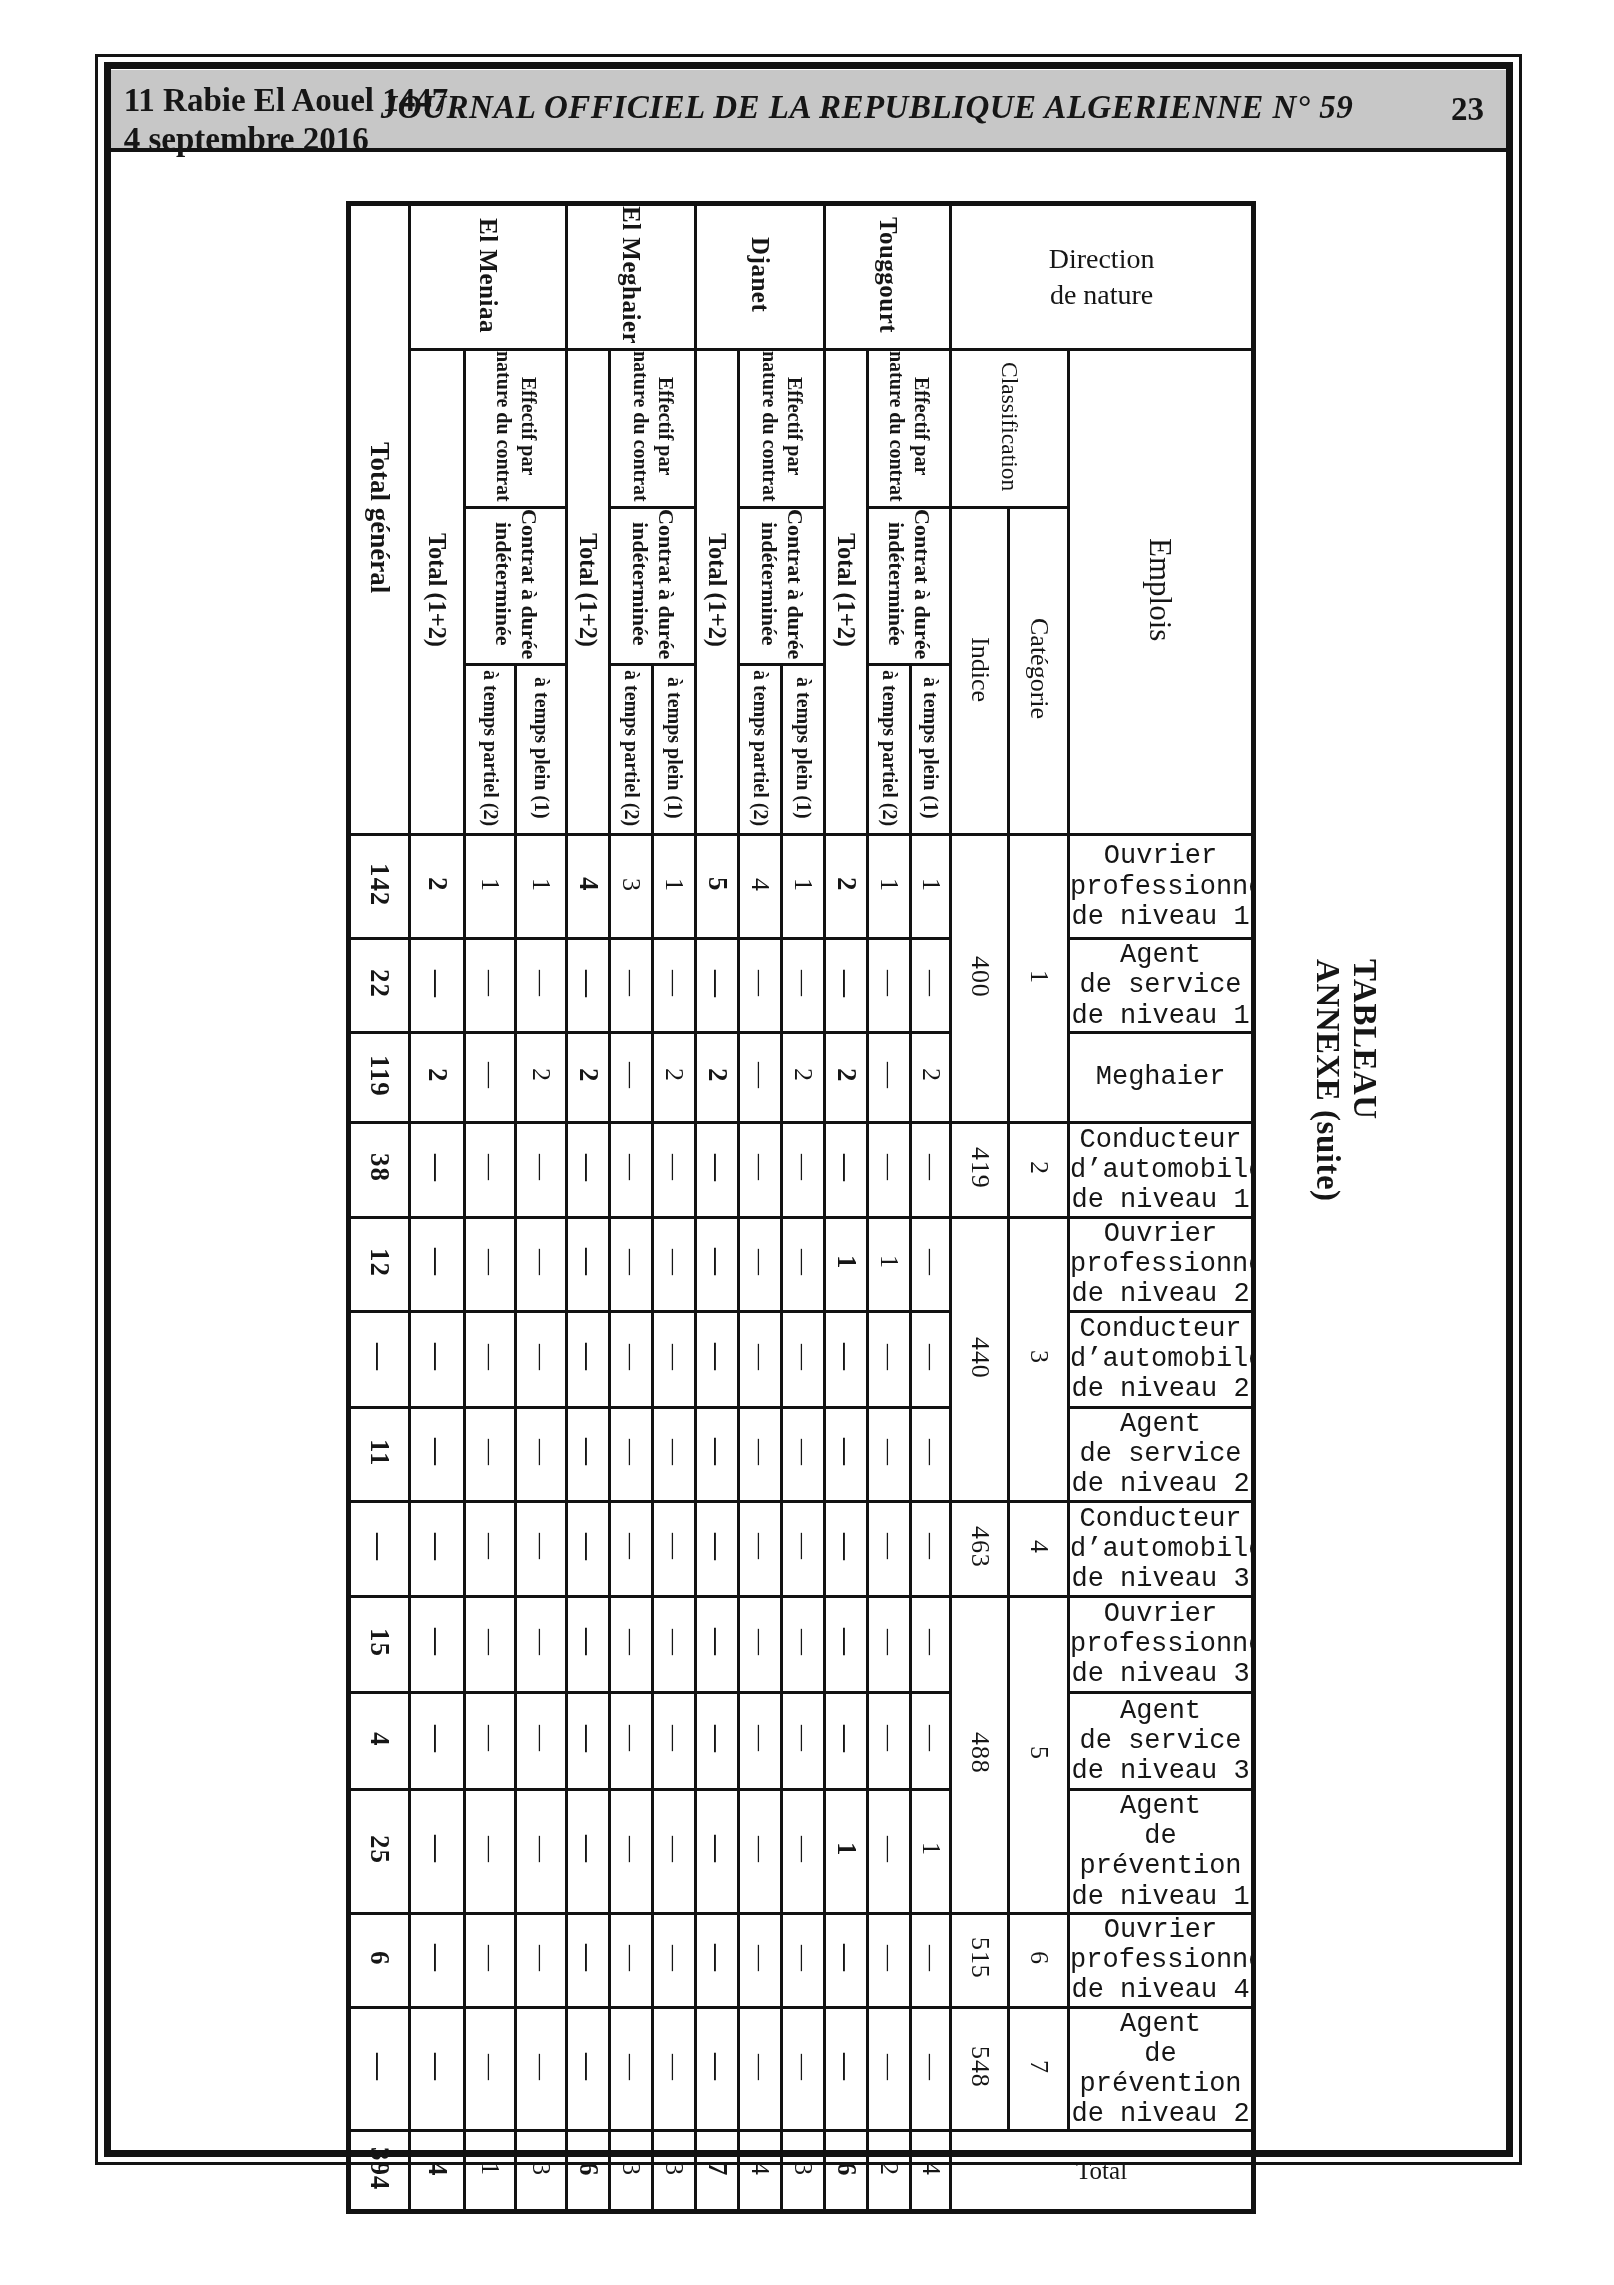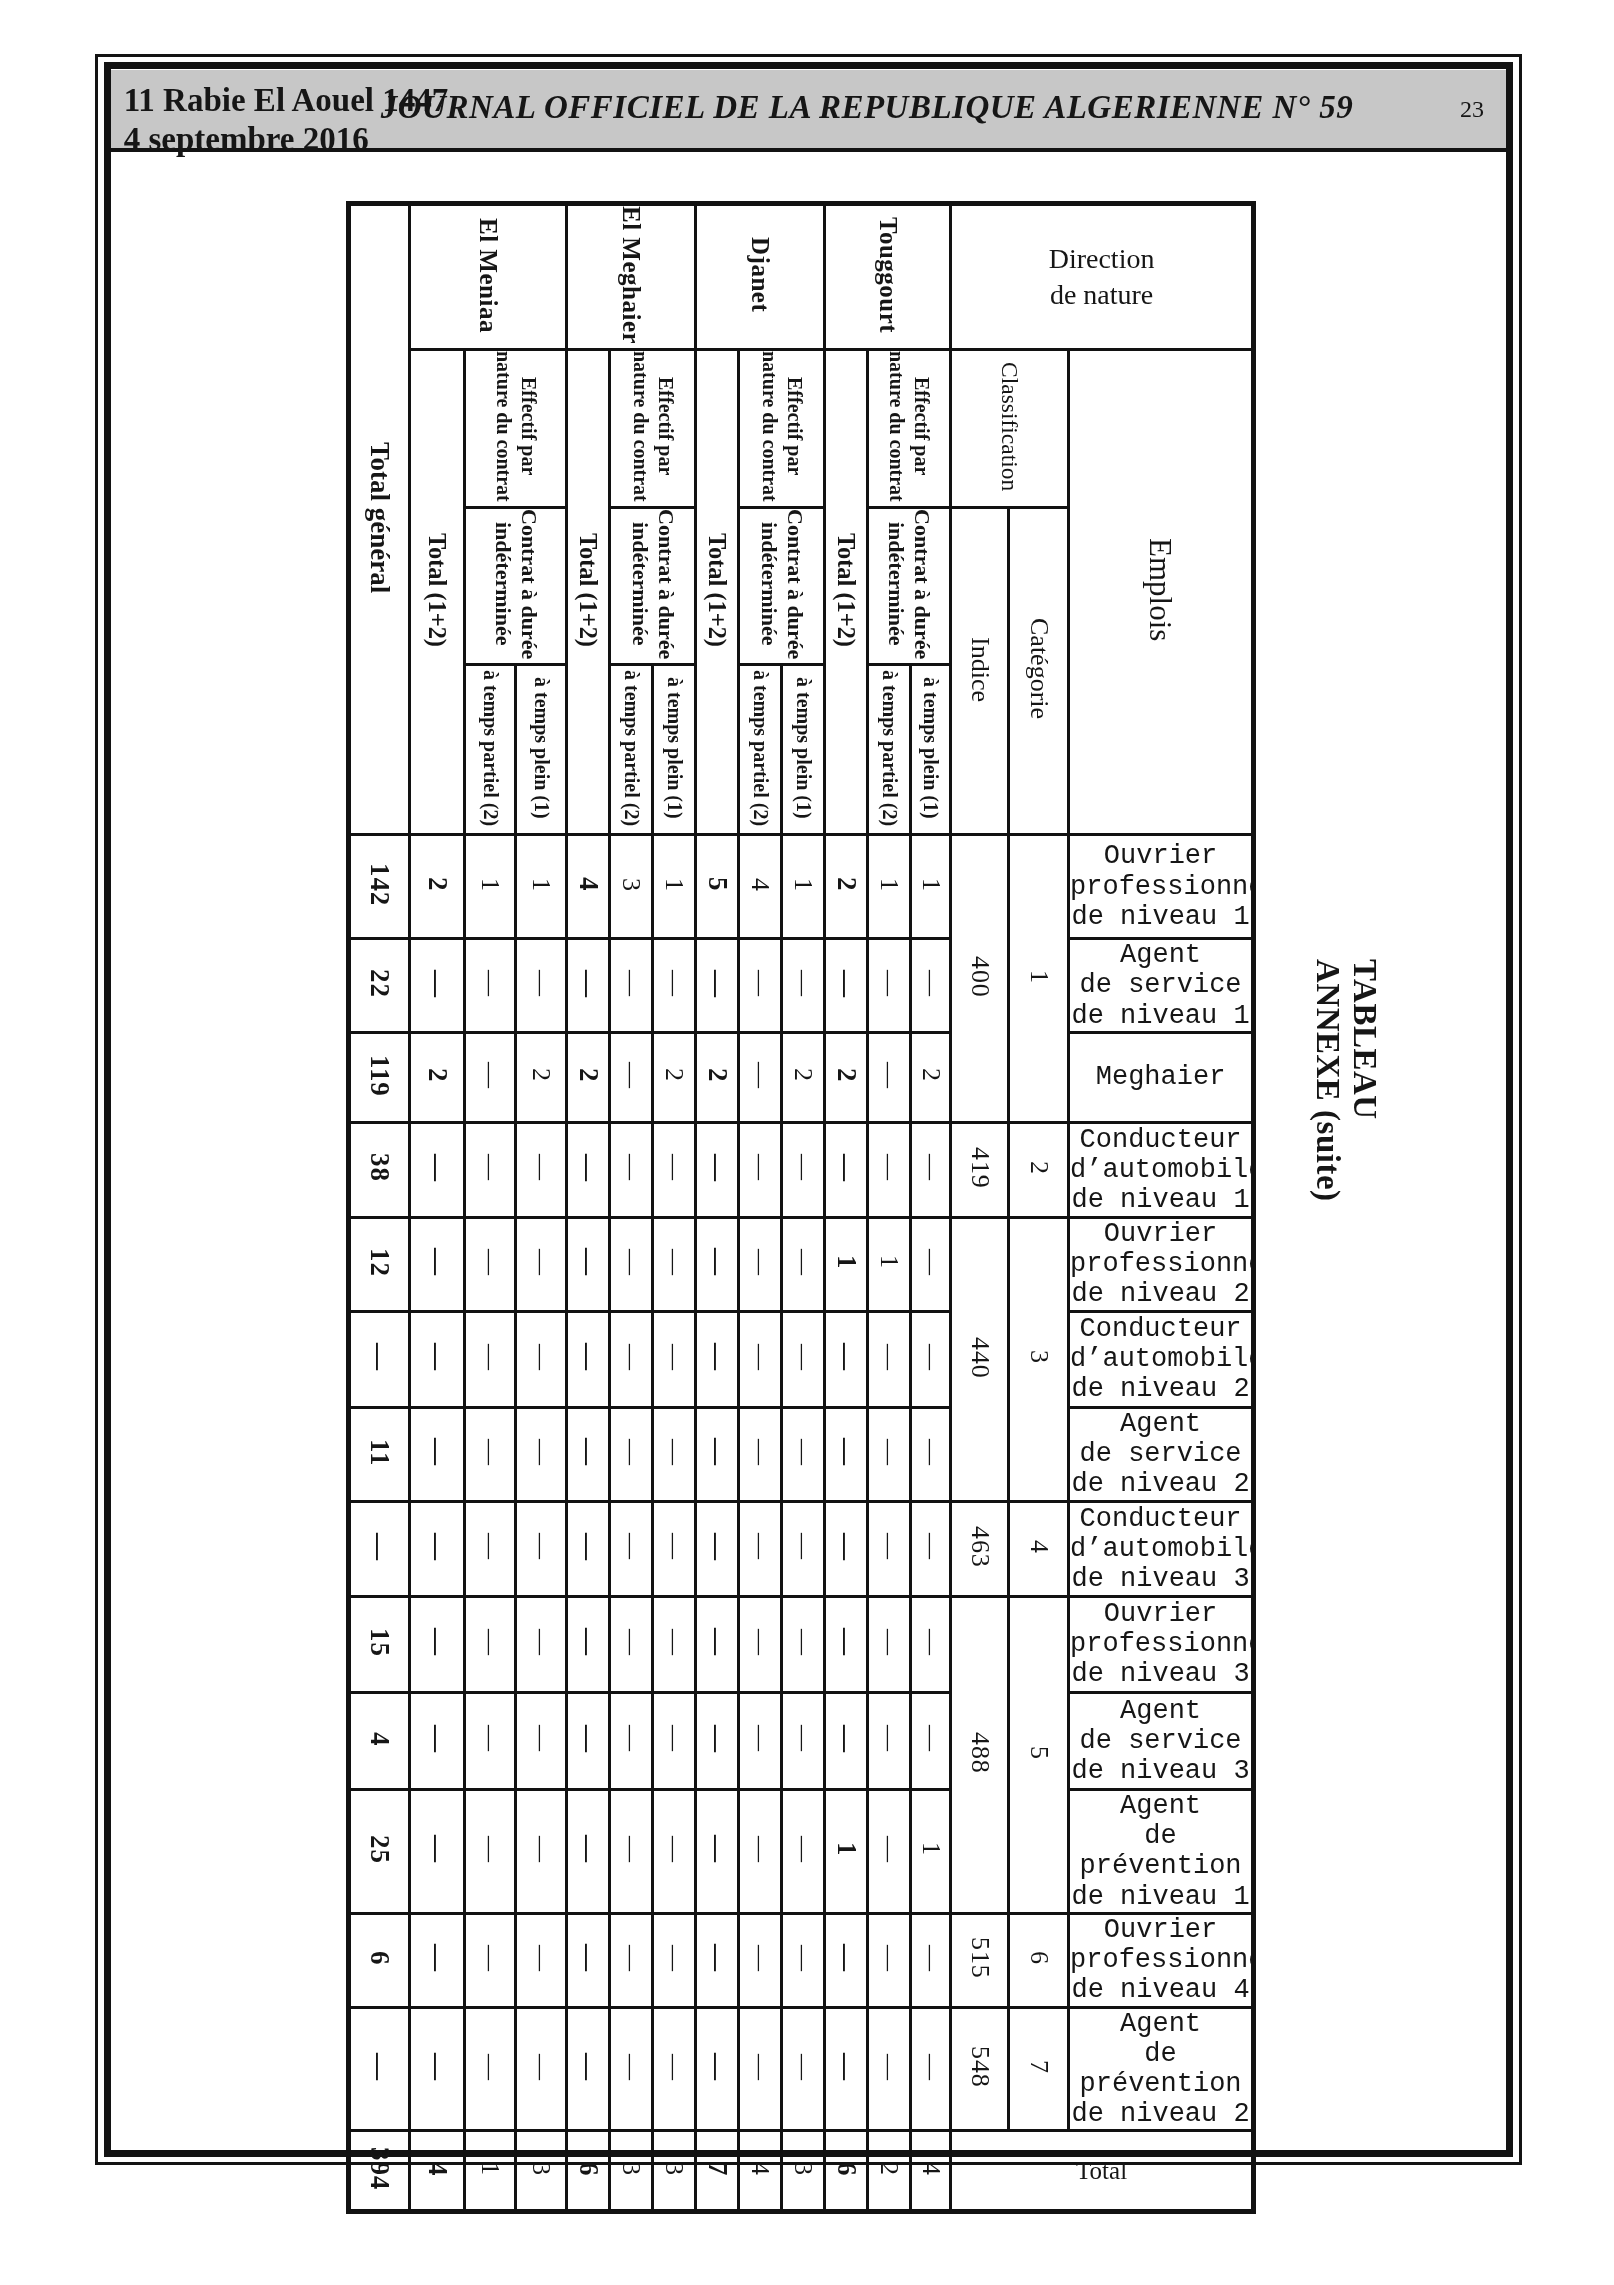--- a/index.html
+++ b/index.html
@@ -12,21 +12,21 @@
 
   
   .frame-outer{left:95px;top:54px;width:1427px;height:2111px;border:3.6px solid #131313;}
   .frame-inner{left:104px;top:62px;width:1409px;height:2095px;border:7.2px solid #131313;}
 
   
   .band{left:111px;top:70px;width:1395px;height:82px;background:#c7c7c7;border-bottom:4.5px solid #131313;}
   .band .dates{position:absolute;left:12.7px;top:11px;font-weight:bold;font-size:33px;line-height:39px;}
   .band .title{position:absolute;left:226px;right:109px;top:0;bottom:3.6px;display:flex;align-items:center;justify-content:center;
                font-weight:bold;font-size:33px;letter-spacing:0.5px;white-space:nowrap;font-style:italic;}
-  .band .pnum{position:absolute;right:22px;top:0;bottom:0;display:flex;align-items:center;font-weight:normal;font-size:24px;}
+  .band .pnum{position:absolute;right:22px;top:0;bottom:0;display:flex;align-items:center;font-weight:bold;font-size:33px;}
 
   
   .caption{left:1313px;top:959px;width:65px;height:308px;display:flex;align-items:center;justify-content:center;}
 
   
   .v{display:inline-block;writing-mode:vertical-rl;text-orientation:sideways;
      white-space:pre-line;line-height:1.15;font-size:26px;}
   .b{font-weight:bold;}
 
   

